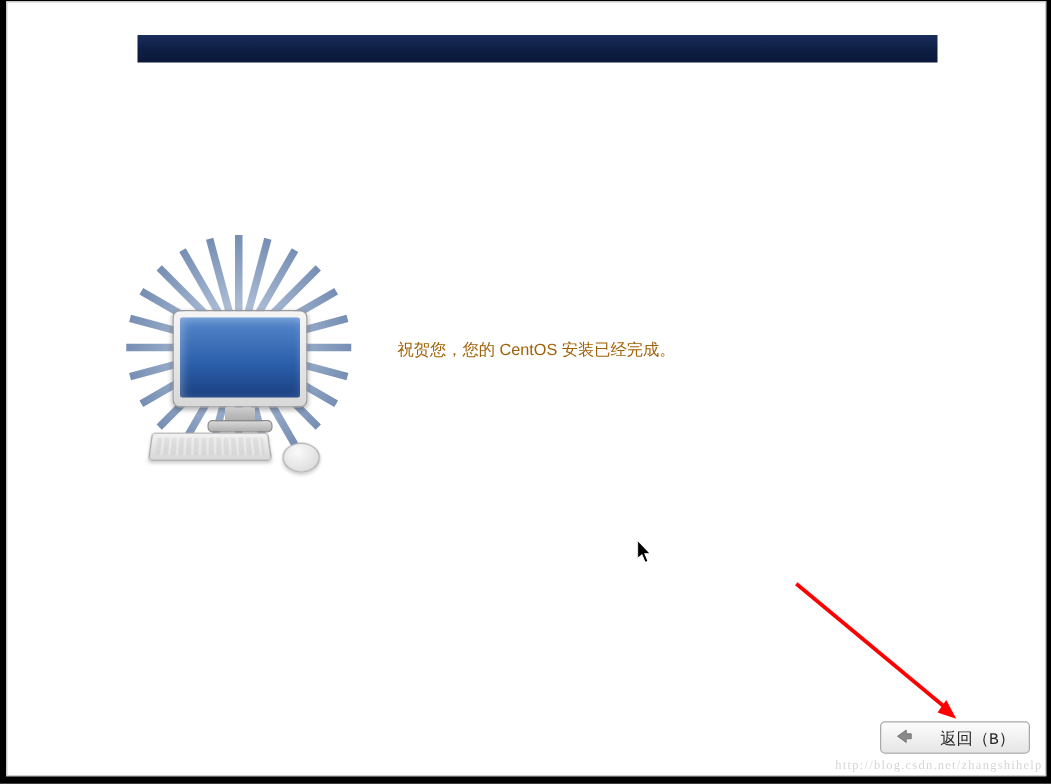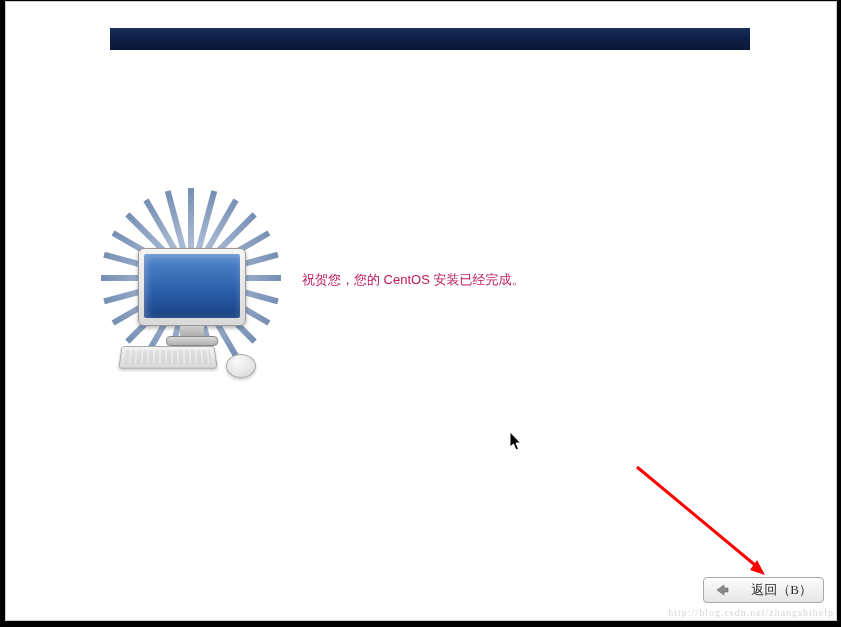--- a/index.html
+++ b/index.html
@@ -131,52 +131,52 @@
       top: 138px;
       width: 30px;
       height: 24px;
       background: radial-gradient(ellipse at 40% 30%, #fafafa 0%, #ddd 80%);
       border: 1px solid #aaa;
       border-radius: 50%;
       box-shadow: 0 2px 3px rgba(0,0,0,0.2);
     }
     .content-text {
       position: absolute;
-      left: 296px;
+      left: 312px;
       top: 268px;
       width: 510px;
       font-size: 13px;
-      color: #be185d;
+      color: #a16207;
       line-height: 1.5;
     }
     .congrats-line {
       margin-bottom: 20px;
     }
     .instruction-line {
       font-size: 13px;
     }
     .button-bar {
       position: absolute;
       bottom: 17px;
       right: 12px;
       display: flex;
       gap: 12px;
     }
     .btn {
       display: inline-flex;
-      align-items: center;
+      align-items: flex-start;
       gap: 22px;
       padding: 4px 11px;
       background: linear-gradient(180deg, #fdfdfd 0%, #f1f1f1 50%, #e5e5e5 100%);
       border: 1px solid #a8a8a8;
       border-radius: 4px;
       font-size: 13px;
       color: #2a2a2a;
       cursor: pointer;
-      font-family: Liberation Serif, serif;
+      font-family: Liberation Mono, monospace;
       height: 26px;
     }
     .arrow-left-icon {
       display: inline-block;
       width: 14px;
       height: 14px;
     }
     .reboot-icon {
       display: inline-block;
       width: 14px;

